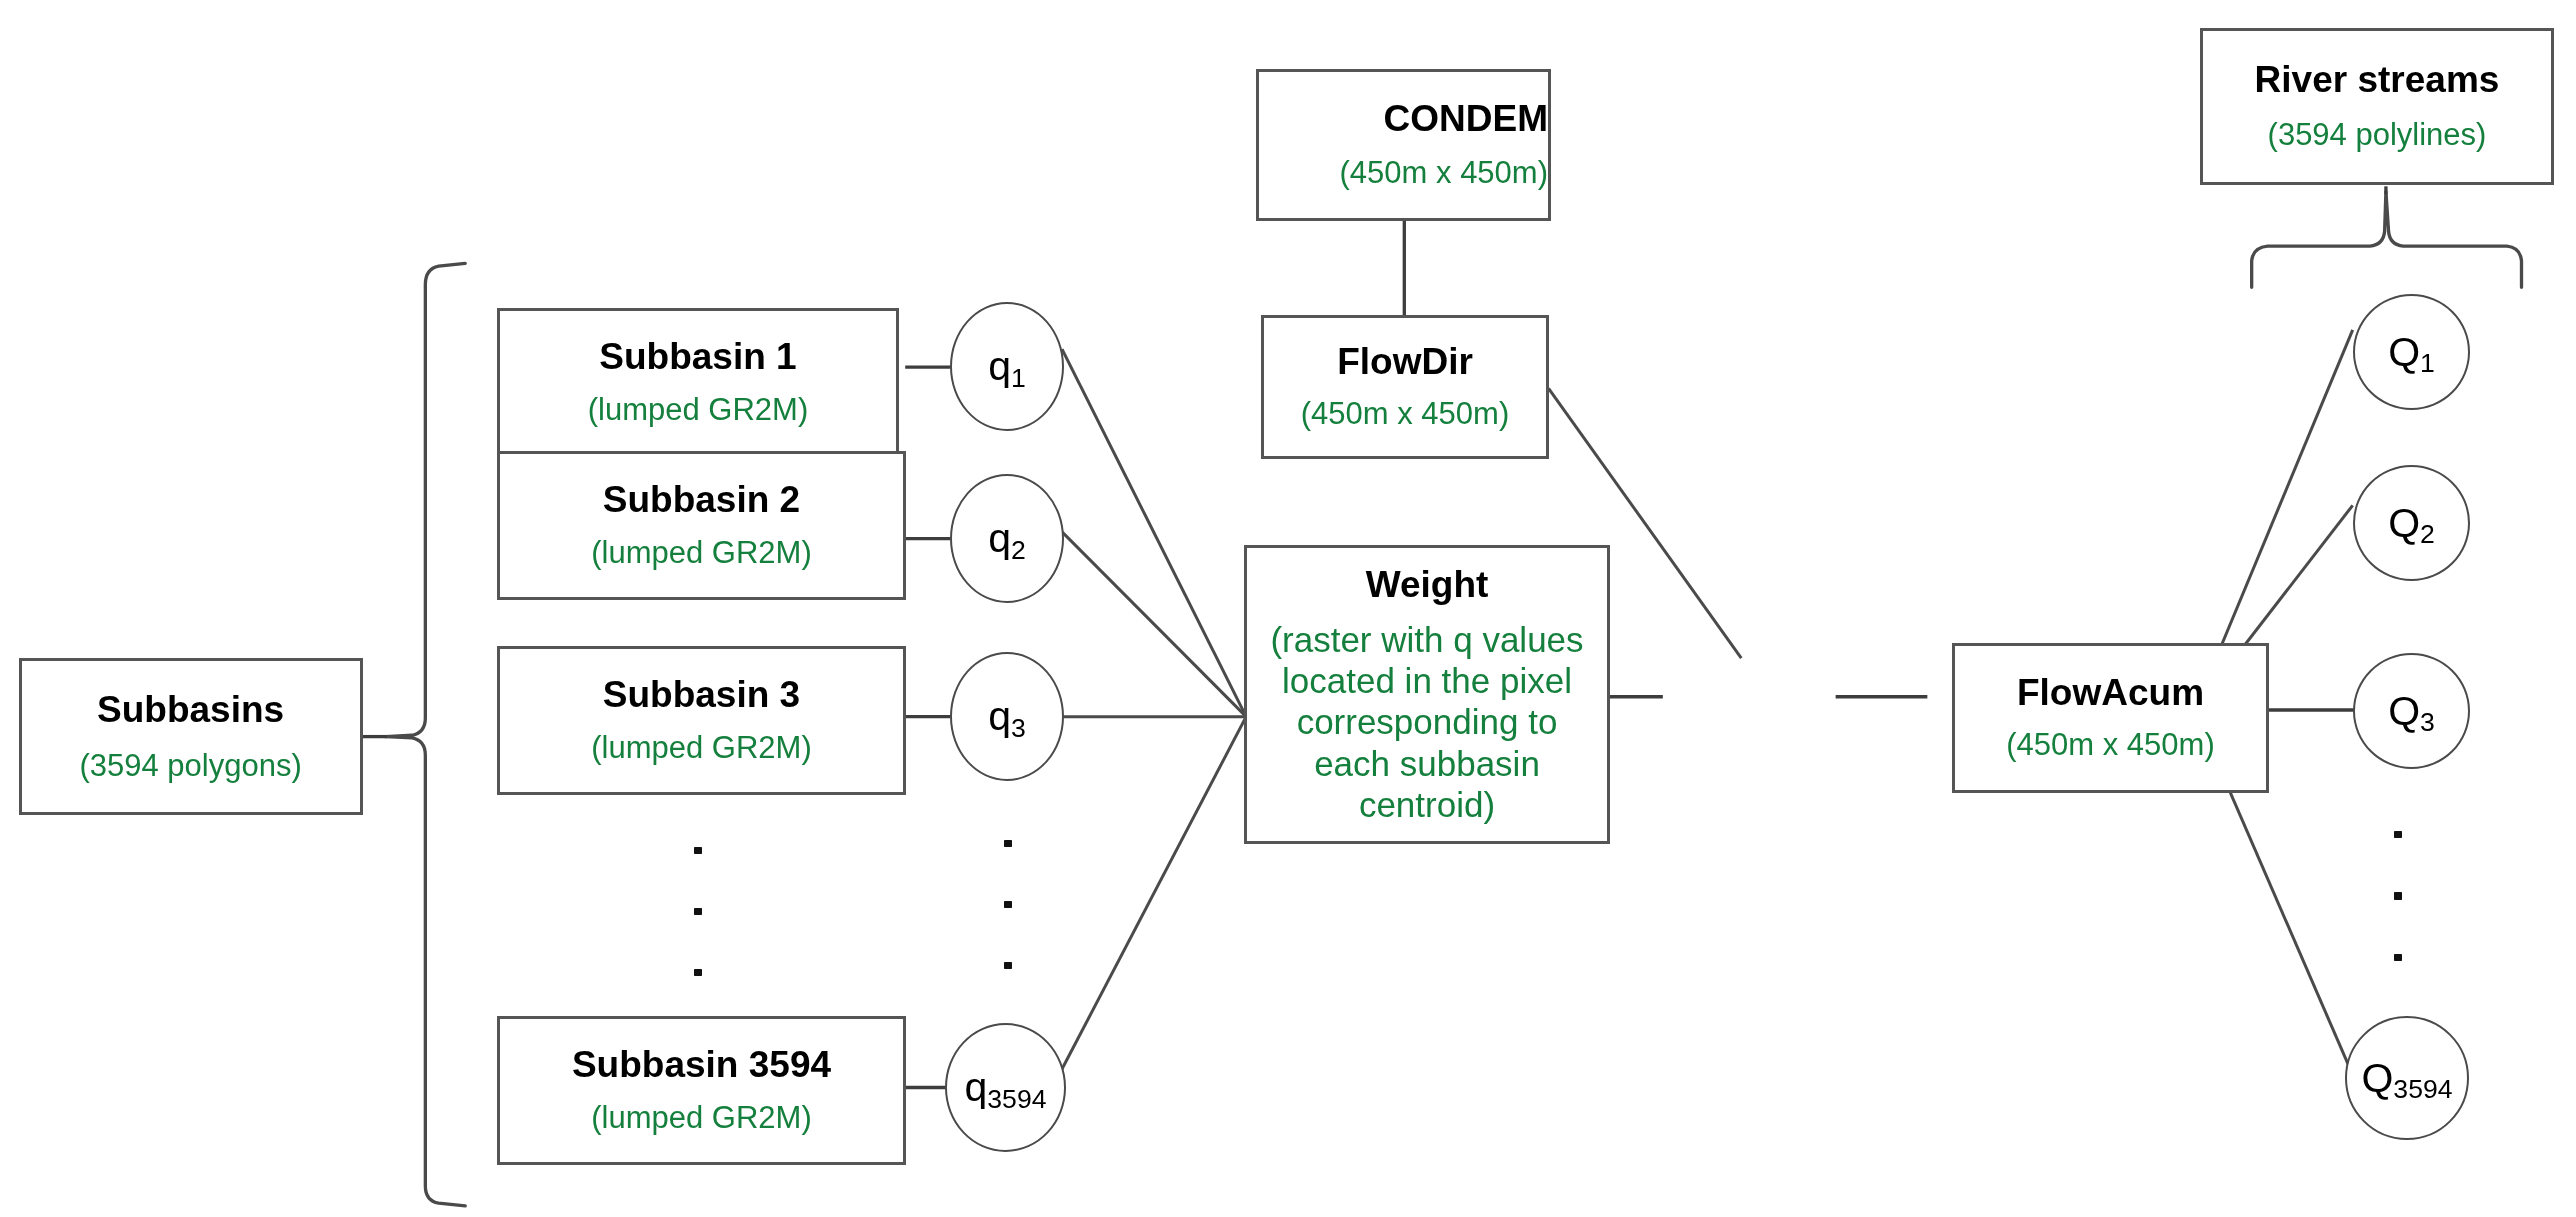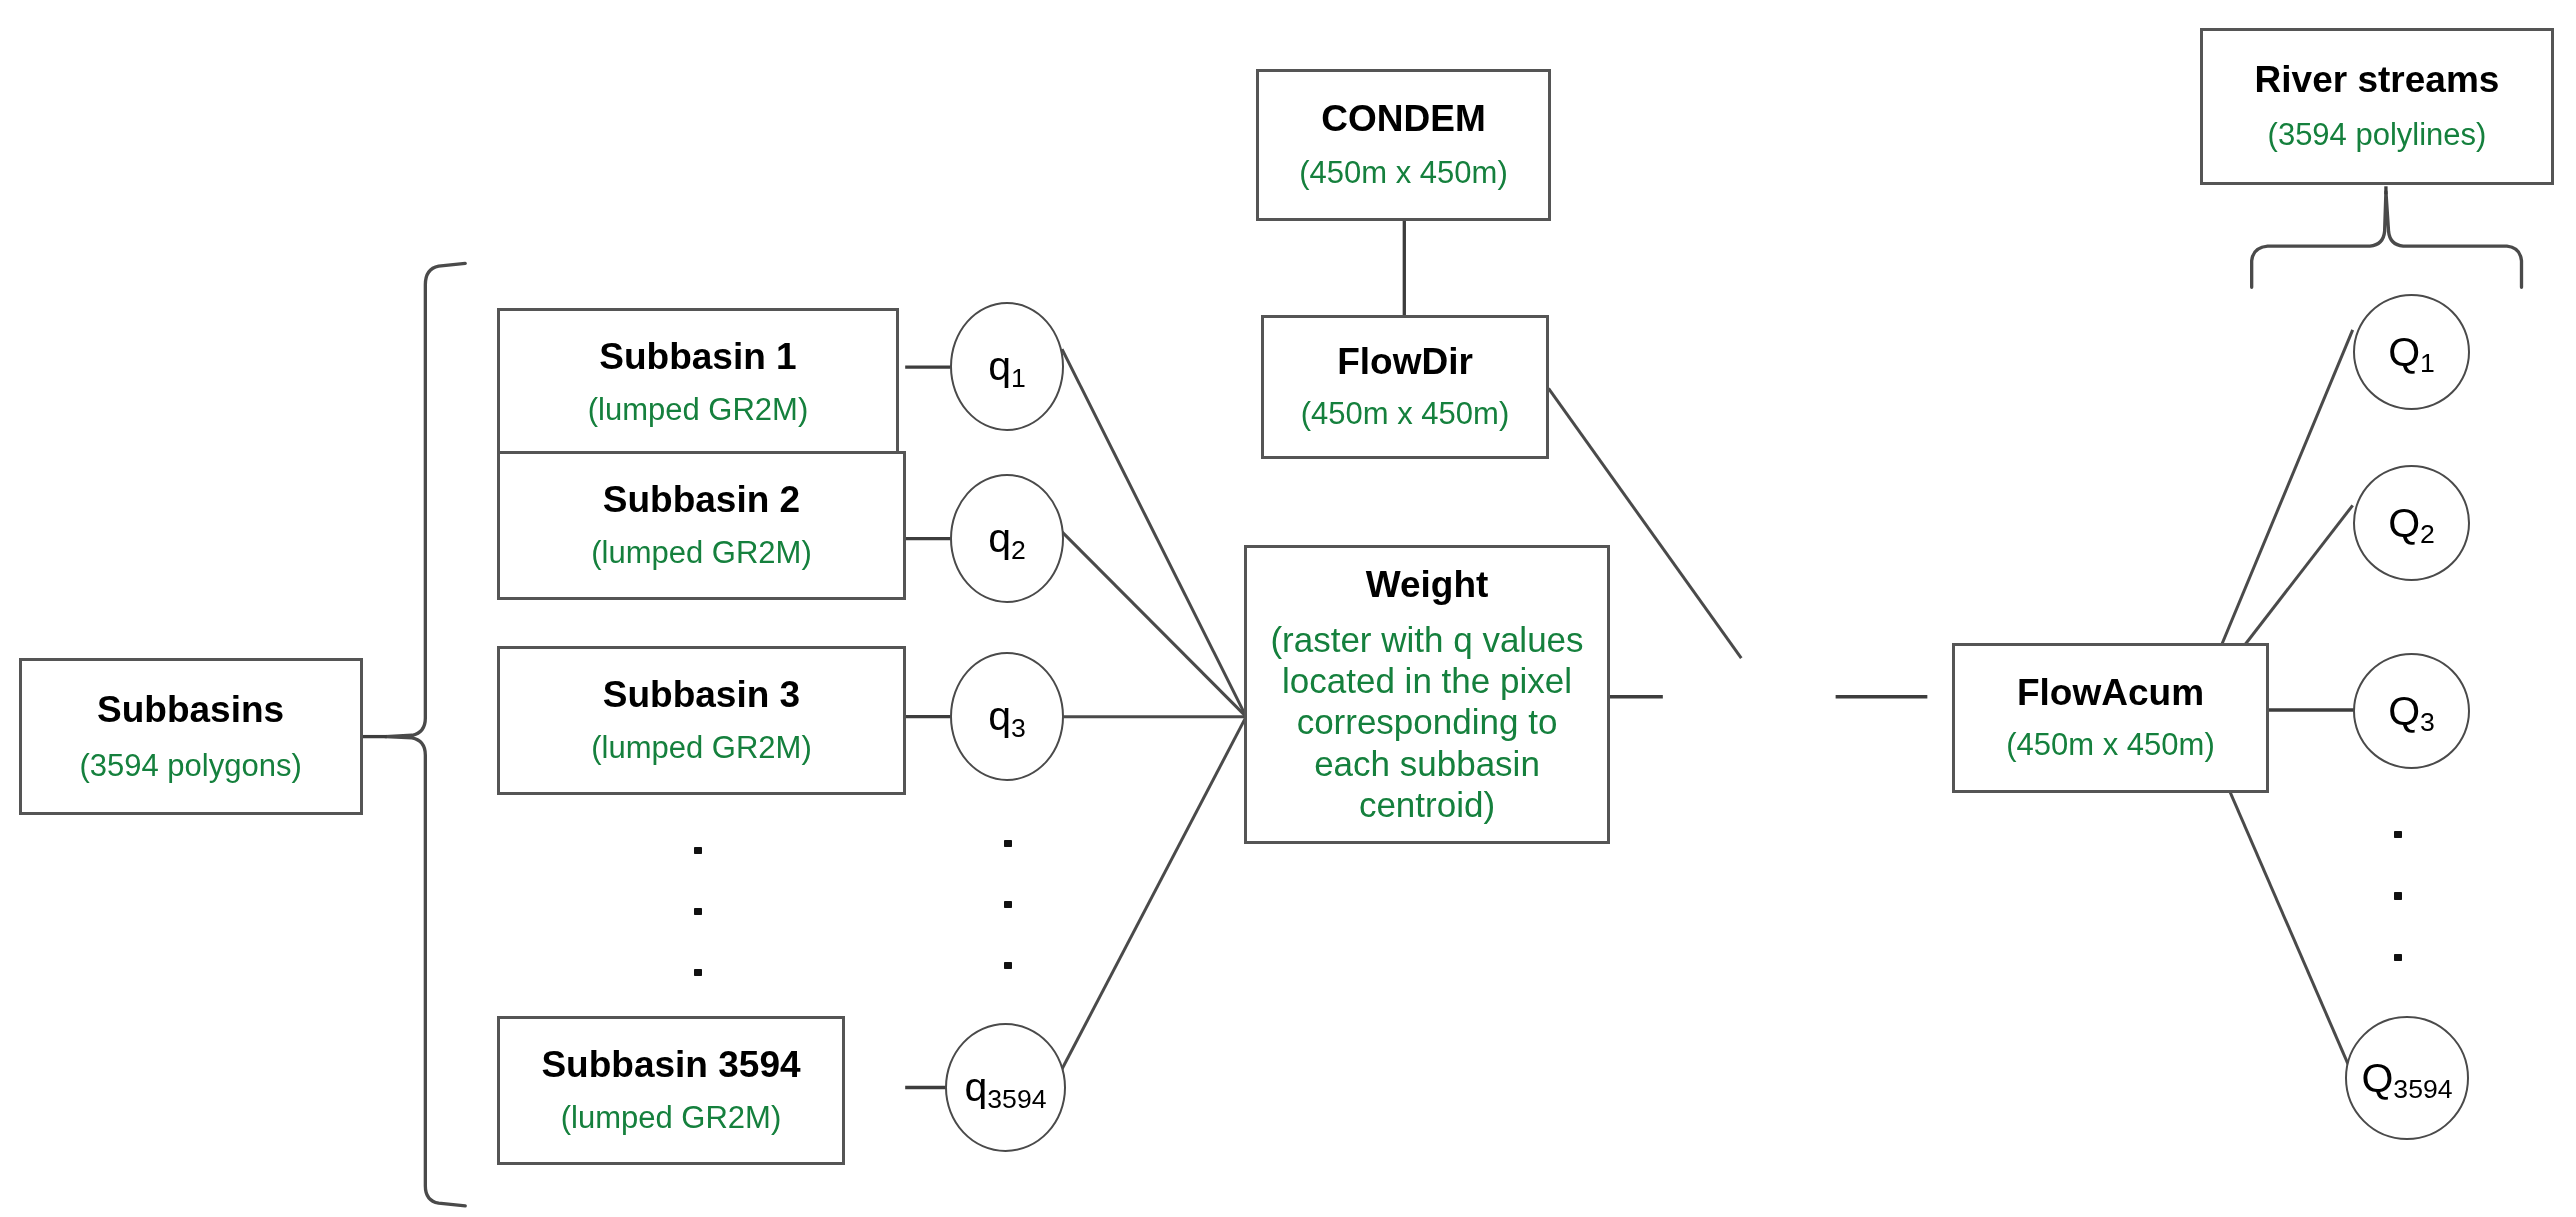--- a/index.html
+++ b/index.html
@@ -83,26 +83,26 @@
   <div class="nodebox" style="left:497px;top:451px;width:409px;height:149px;">
     <div class="ttl t-big">Subbasin 2</div>
     <div class="sub s-big" style="margin-top:14.6px;">(lumped GR2M)</div>
   </div>
 
   <div class="nodebox" style="left:497px;top:646px;width:409px;height:149px;">
     <div class="ttl t-big">Subbasin 3</div>
     <div class="sub s-big" style="margin-top:14.6px;">(lumped GR2M)</div>
   </div>
 
-  <div class="nodebox" style="left:497px;top:1016px;width:348px;height:149px;">
+  <div class="nodebox" style="left:497px;top:1016px;width:409px;height:149px;">
     <div class="ttl t-big">Subbasin 3594</div>
     <div class="sub s-big" style="margin-top:14.6px;">(lumped GR2M)</div>
   </div>
 
-  <div class="nodebox" style="left:1256px;top:69px;width:295px;height:152px;">
+  <div class="nodebox" style="left:1256px;top:69px;width:295px;height:152px;align-items:flex-end;">
     <div class="ttl t-big">CONDEM</div>
     <div class="sub s-big" style="margin-top:16px;">(450m x 450m)</div>
   </div>
 
   <div class="nodebox" style="left:1261px;top:315px;width:288px;height:144px;">
     <div class="ttl t-big">FlowDir</div>
     <div class="sub s-big" style="margin-top:13.3px;">(450m x 450m)</div>
   </div>
 
   <div class="nodebox" style="left:1244px;top:545px;width:366px;height:299px;padding:8px 12px;">

